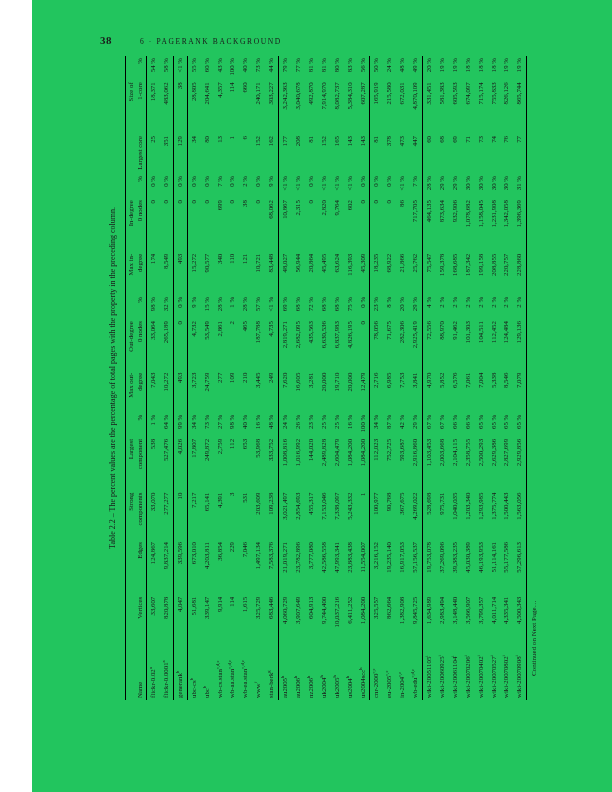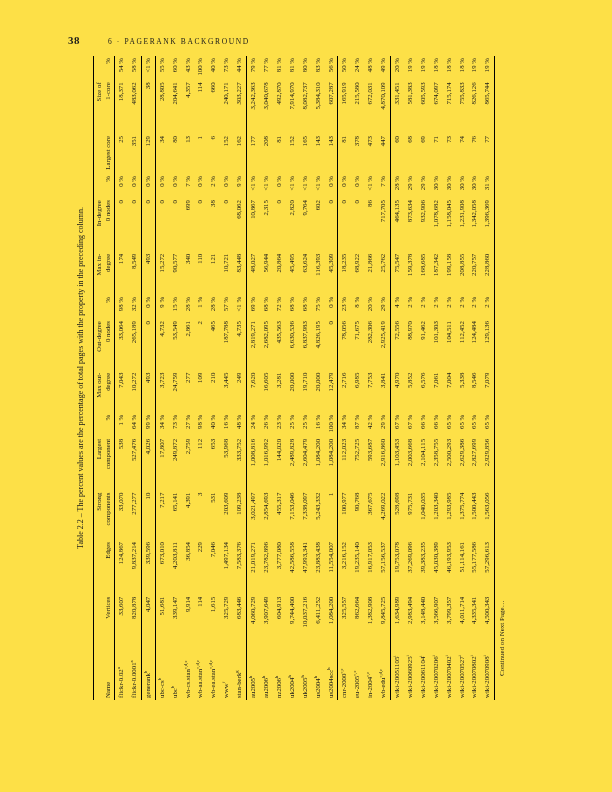--- a/index.html
+++ b/index.html
@@ -1,18 +1,18 @@
 <!DOCTYPE html>
 <html><head>
 <meta charset="utf-8">
 <style>
   html,body { margin:0; padding:0; }
   body { width:612px; height:792px; background:#ffffff; position:relative; overflow:hidden;
          font-family:"Liberation Serif", serif; color:#1a1a1a; }
-  .page { position:absolute; inset:0; background:#fde047; }
+  .page { position:absolute; inset:0; background:#22c55e;margin-left:32px; }
 
   
   .running { position:absolute; top:34px; left:68px; display:flex; align-items:baseline; gap:28px; }
   .pageno { font-size:11px; font-weight:bold; letter-spacing:0.5px; }
   .rhead  { font-size:7.5px; letter-spacing:1.6px; }
 
   
   .sideways { position:absolute; left:76px; top:702px; width:648px; height:438px;
               transform:rotate(-90deg); transform-origin:0 0; }
 

